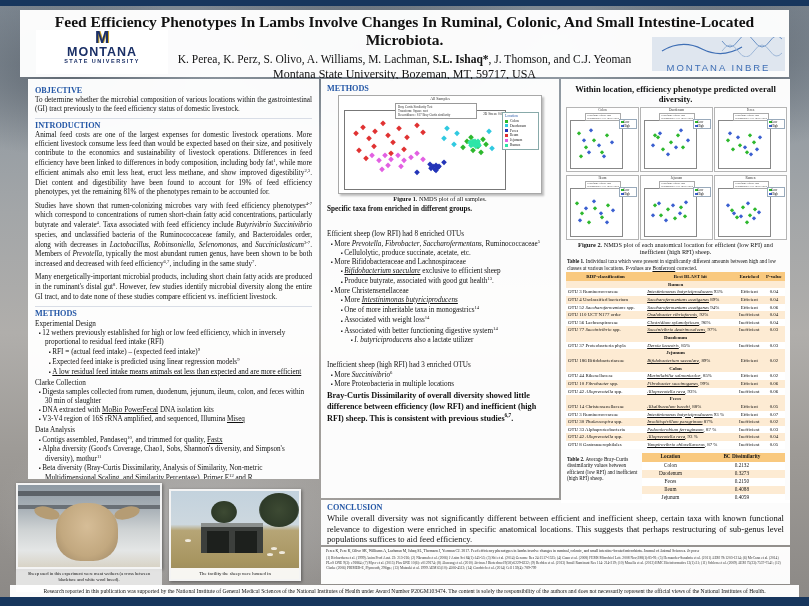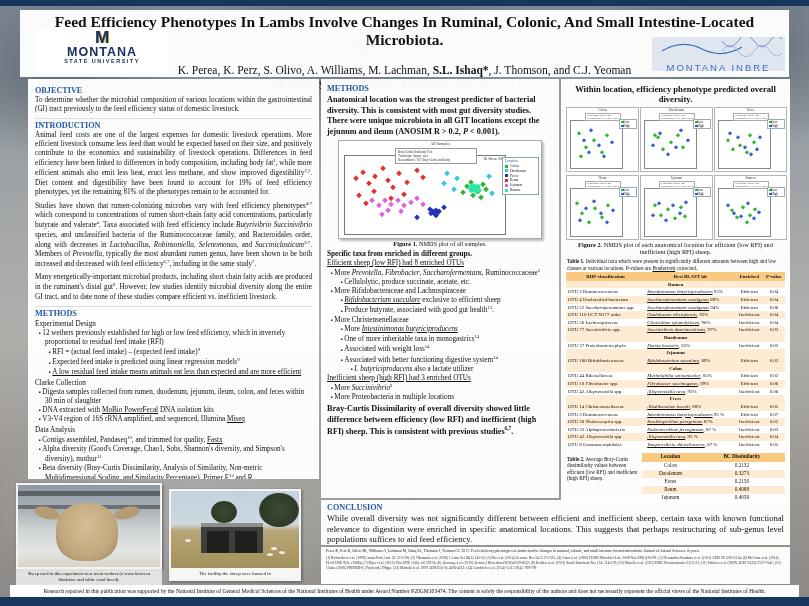--- a/index.html
+++ b/index.html
@@ -12,21 +12,21 @@
       radial-gradient(ellipse 300px 160px at 25% 85%, rgba(190,190,190,.6), transparent 70%),
       radial-gradient(ellipse 280px 150px at 70% 88%, rgba(160,160,160,.55), transparent 70%),
       linear-gradient(180deg,#7d8791 0%,#8d97a0 12%,#a3a6a8 35%,#b0aeab 55%,#9d9a96 75%,#8b8885 100%);}
   .strip{position:absolute;left:0;width:809px;background:#17365D;z-index:9;}
   .strip.top{top:0;height:6px;}
   .strip.bottom{top:597px;height:9px;}
   .panel{position:absolute;background:rgba(255,255,255,.97);box-sizing:border-box;}
   
   .header{left:20px;top:10px;width:769px;height:67px;text-align:center;padding-top:2px;}
   .header h1{margin:1px 0 0;font-size:15.5px;font-weight:bold;}
-  .authors{font-size:11.5px;margin-top:15px;}
+  .authors{font-size:11.5px;margin-top:4px;}
   .affil{font-size:12px;margin-top:2px;}
   .msu-logo{position:absolute;left:16px;top:20px;width:132px;height:44px;background:#fff;
     font-family:"Liberation Sans",sans-serif;text-align:center;}
   .msu-m{font-weight:bold;font-size:17px;color:#1a2f66;line-height:16px;
     text-shadow:1px 0 #c9a227;}
   .msu-montana{font-size:12.5px;font-weight:bold;color:#1a2f66;letter-spacing:1px;line-height:12px;}
   .msu-state{font-size:5.5px;font-weight:bold;color:#1a2f66;letter-spacing:1.5px;line-height:7px;}
   .inbre-logo{position:absolute;right:4px;top:27px;width:133px;height:34px;background:#dfe6ef;
     font-family:"Liberation Sans",sans-serif;}
   .inbre-text{font-size:9.5px;color:#3f6fb5;letter-spacing:2px;text-align:center;margin-top:1px;}
@@ -34,21 +34,21 @@
   .left{left:28px;top:79px;width:291px;height:400px;padding:3px 7px;overflow:hidden;}
   .mid{left:321px;top:79px;width:238px;height:419px;padding:3px 6px;overflow:hidden;}
   .right{left:561px;top:79px;width:229px;height:424px;padding:3px 5px;overflow:hidden;}
   h2{margin:2px 0 1px;font-size:8.2px;color:#2457A6;font-weight:bold;}
   .left h2{border-top:1px solid #d8dde6;padding-top:2px;}
   .left h2:first-child{border-top:none;}
   .body{font-size:7.2px;line-height:1.25;margin:0 0 4px;text-align:justify;}
   .li{font-size:7.2px;line-height:1.25;}
   .li.h{margin-top:2px;}
   .li.hb{font-weight:bold;}
-  .li.p{margin-top:0;text-decoration:underline;}
+  .li.p{margin-top:16px;}
   .li.b1{padding-left:10px;text-indent:-6px;}
   .li.b1::before{content:"▪ ";font-size:5.5px;}
   .li.b2{padding-left:20px;text-indent:-6px;}
   .li.b2::before{content:"▪ ";font-size:5.5px;}
   .li.b3{padding-left:30px;text-indent:-6px;}
   .li.b3::before{content:"▪ ";font-size:5.5px;}
   .bold-lead{font-size:8.2px;font-weight:bold;line-height:1.28;margin:2px 0 3px;}
   .caption{font-size:6.3px;text-align:center;margin:1px 0 3px;}
   
   .fig1-wrap{position:relative;width:202px;height:97px;margin:2px auto 1px;background:#fff;
@@ -167,21 +167,20 @@
         <div class="li b1">V3-V4 region of 16S rRNA amplified, and sequenced, Illumina <u>Miseq</u></div>
         <div class="li h">Data Analysis</div>
         <div class="li b1">Contigs assembled, Pandaseq<sup>10</sup>, and trimmed for quality, <u>Fastx</u></div>
         <div class="li b1">Alpha diversity (Good's Coverage, Chao1, Sobs, Shannon's diversity, and Simpson's diversity), mothur<sup>11</sup></div>
         <div class="li b1">Beta diversity (Bray-Curtis Dissimilarity, Analysis of Similarity, Non-metric Multidimensional Scaling, and Similarity Percentage), Primer E<sup>12</sup> and R</div>
       </div>
   </section>
 
   <section class="panel mid">
     <h2>METHODS</h2>
-    <p class="bold-lead">Anatomical location was the strongest predictor of bacterial diversity. This is consistent with most gut diversity studies. There were unique microbiota in all GIT locations except the jejunum and ileum (ANOSIM R &gt; 0.2, <i>P</i> &lt; 0.001).</p>
 
     <div class="fig1-wrap">
       <div class="fig1-title">All Samples</div>
       <div class="fig1-info" id="fig1-info">Bray Curtis Similarity Test<br>Transform: Square root<br>Resemblance: S17 Bray Curtis similarity</div>
       <div class="fig1-stress">2D Stress: 0.08</div>
       <div class="fig1-legend" id="fig1-legend">
         <div class="lg-title">Location</div>
       <div class="lg-item"><span class="sw" style="background:#2db82d"></span>Colon</div>
           <div class="lg-item"><span class="sw" style="background:#30c9e0"></span>Duodenum</div>
           <div class="lg-item"><span class="sw" style="background:#2334b8"></span>Feces</div>

